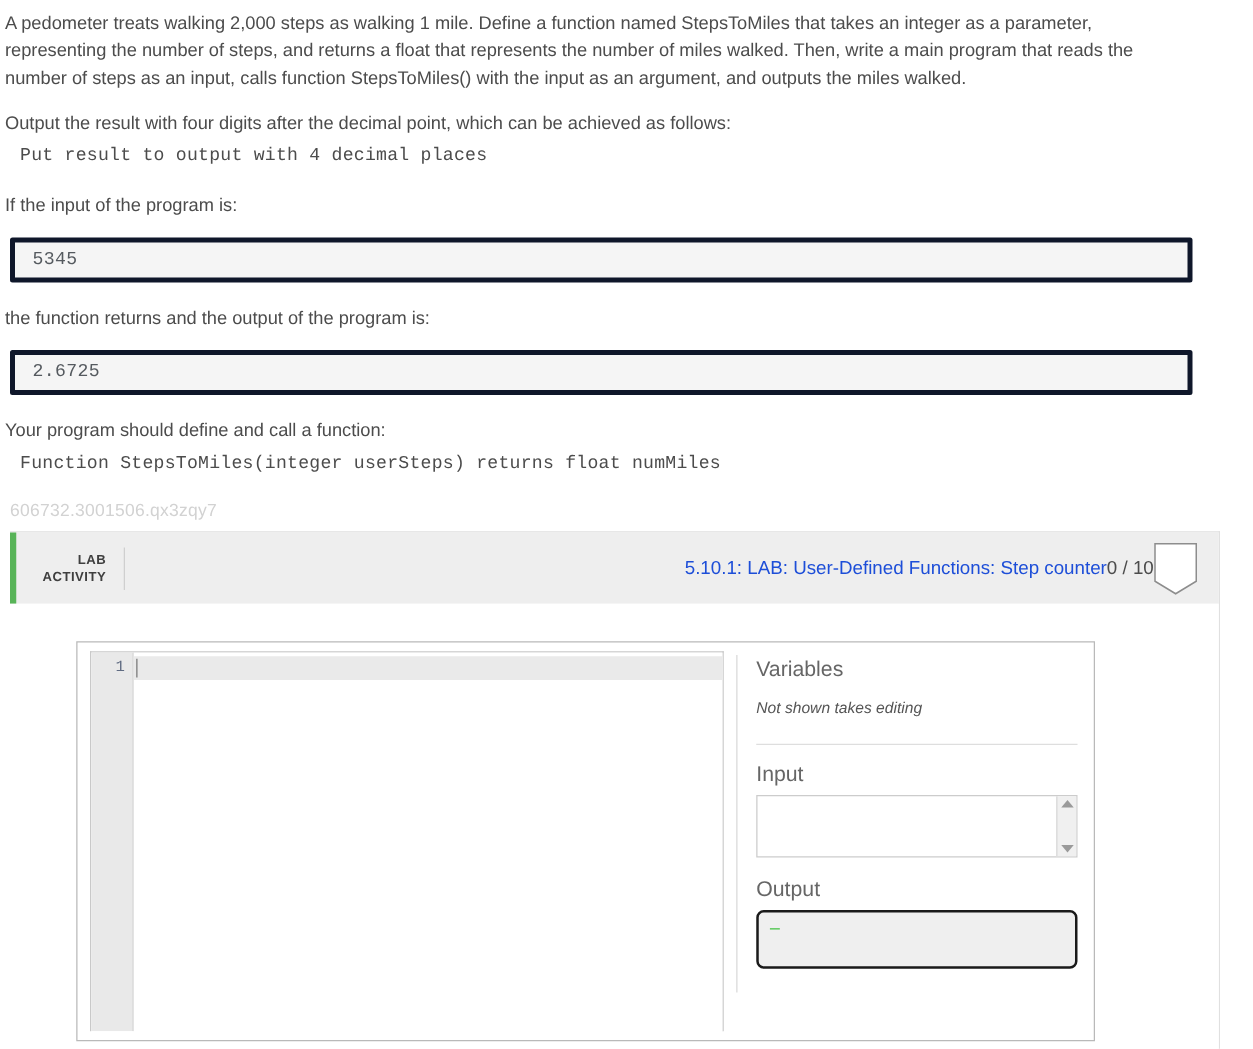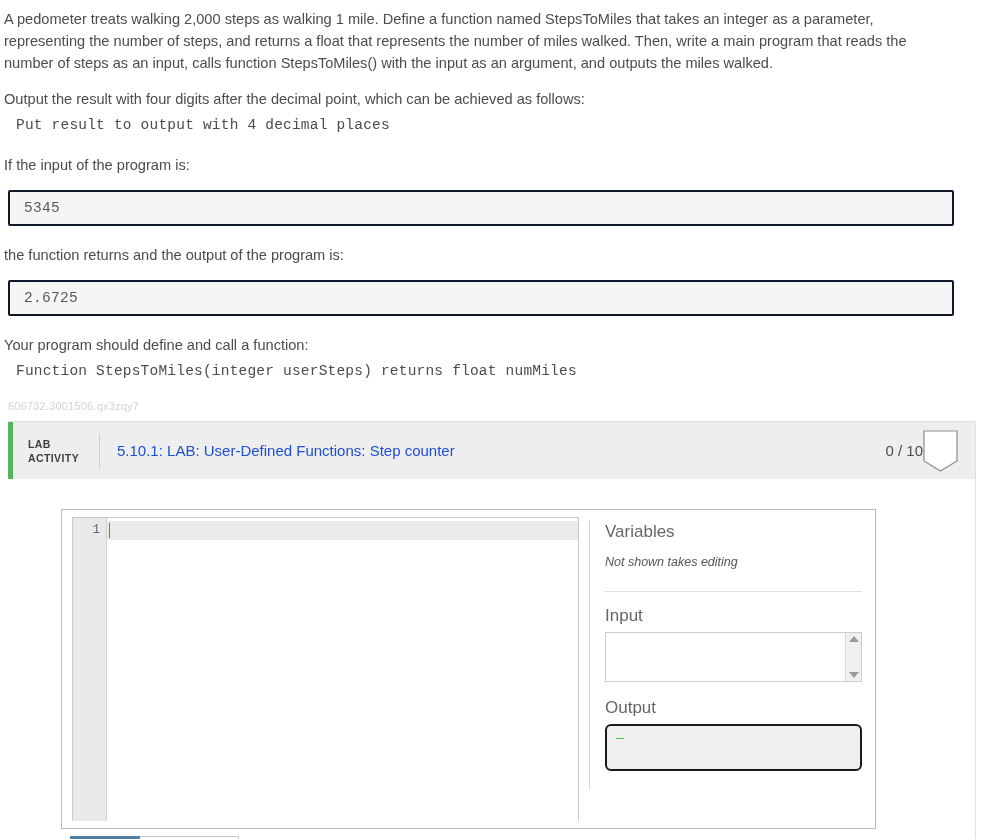--- a/index.html
+++ b/index.html
@@ -36,35 +36,35 @@
     font-family: "Liberation Mono", monospace;
     font-size: 14.5px;
     color: #4c4c4c;
     letter-spacing: 0.2px;
     margin: 0 0 18px 12px;
     line-height: 22px;
   }
 
   .code-box {
     background: #f5f5f5;
-    border: 2px solid #0f172a;
+    border: 4px solid #0f172a;
     border-radius: 2px;
     padding: 9px 14px;
     font-family: "Liberation Mono", monospace;
     font-size: 14.5px;
     color: #555a5f;
     letter-spacing: 0.3px;
     margin: 0 24px 18px 4px;
     height: 36px;
     display: flex;
     align-items: center;
   }
 
   .activity-id {
-    font-size: 11px;
+    font-size: 14px;
     color: #d2d2d2;
     letter-spacing: 0.2px;
     margin: 0 0 9px 4px;
     font-family: "Liberation Sans", sans-serif;
   }
 
   
   .lab-card {
     margin-left: 8px;
     width: 968px;
@@ -72,20 +72,21 @@
     border-left: none;
     background: #ffffff;
   }
   .lab-header {
     display: flex;
     align-items: center;
     background: #eeeeee;
     height: 57px;
     border-left: 5px solid #58b458;
     position: relative;
+    text-align: right;
   }
   .lab-tag {
     font-size: 10.5px;
     font-weight: bold;
     color: #3f3f3f;
     letter-spacing: 0.4px;
     line-height: 14px;
     padding: 0 14px 0 15px;
     width: 86px;
   }

